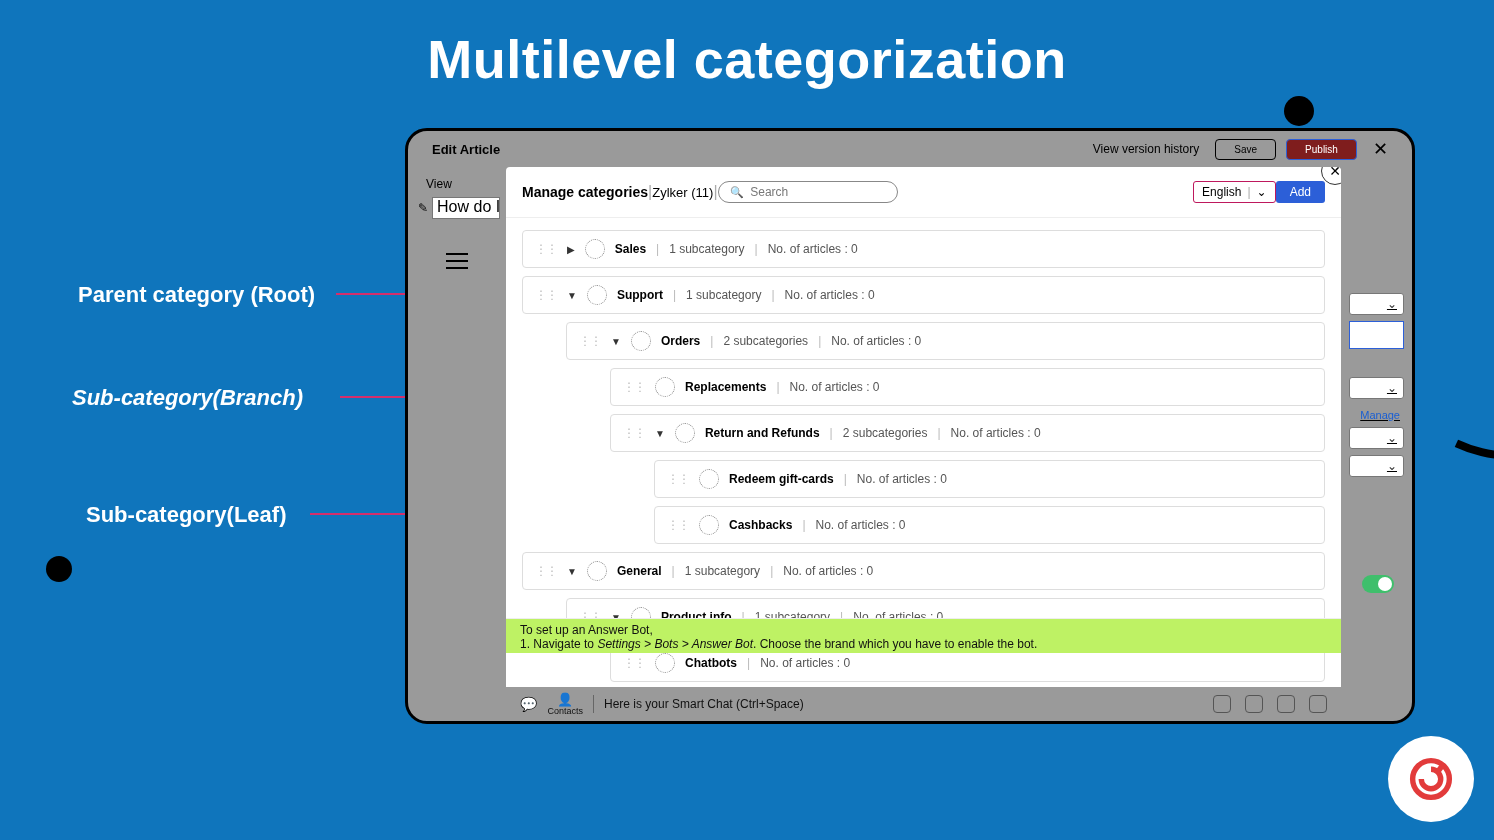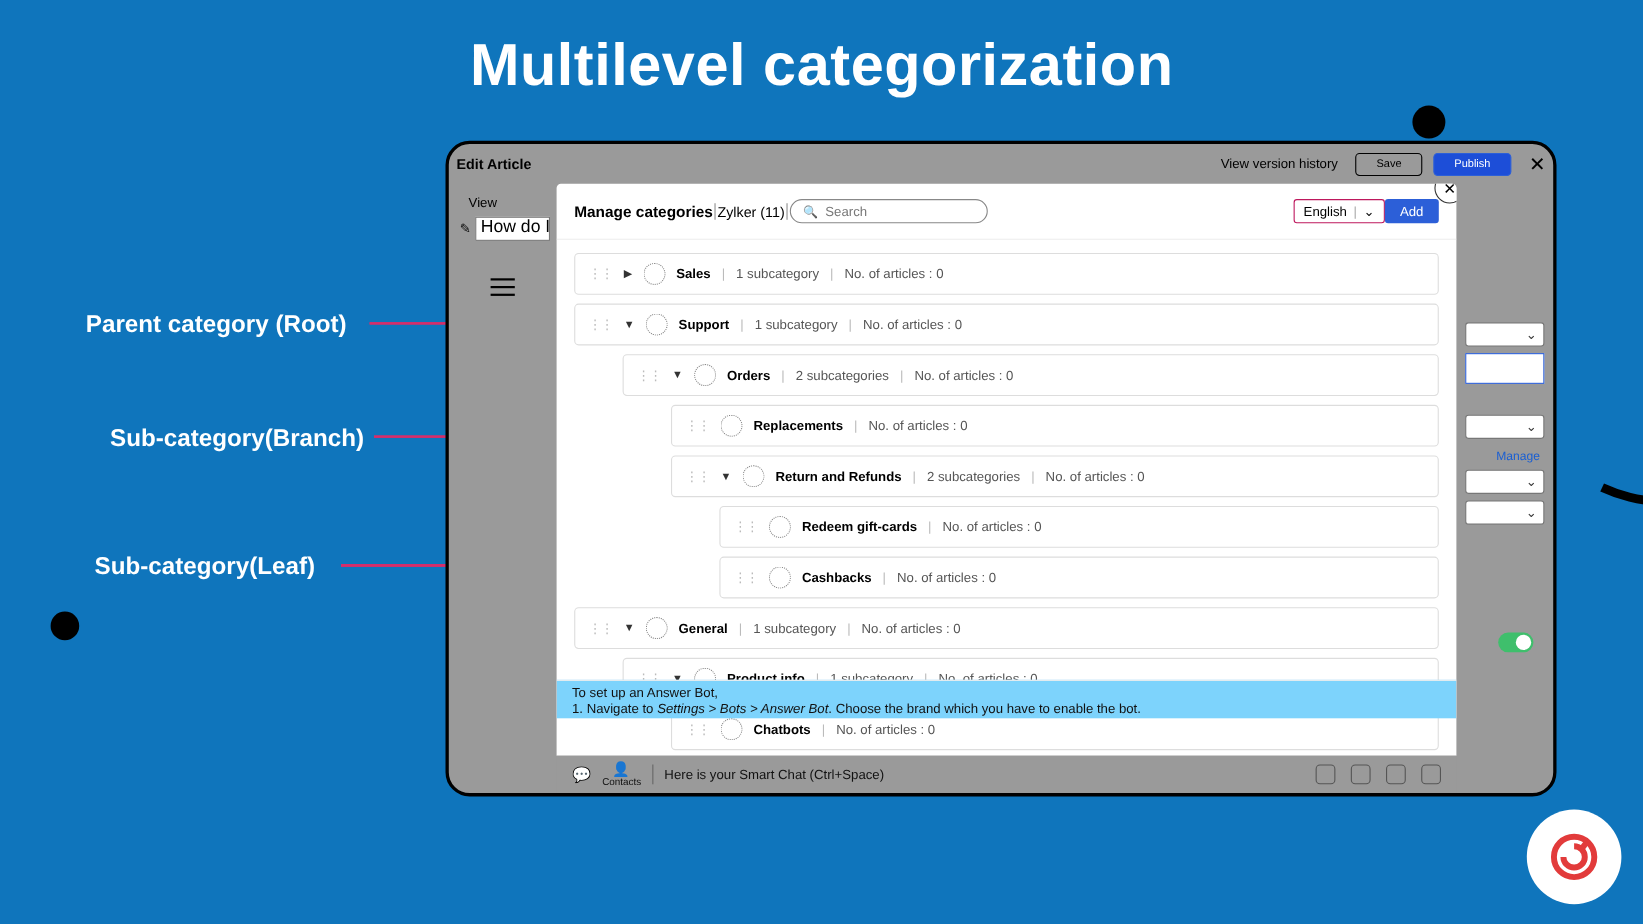--- a/index.html
+++ b/index.html
@@ -12,36 +12,36 @@
   .curve-r  { width: 280px; height: 280px; right: -160px; top: 180px; border-top-color: transparent; border-left-color: transparent; transform: rotate(-20deg); }
   .dot { position: absolute; border-radius: 50%; background: #000; }
   .dot-l { width: 26px; height: 26px; left: 46px; top: 556px; }
   .dot-tr { width: 30px; height: 30px; right: 180px; top: 96px; }
 
   .slide-title { position: absolute; top: 28px; left: 0; width: 100%; text-align: center; color: #fff; font-size: 54px; font-weight: 800; letter-spacing: .5px; }
 
   
   .app-window { position: absolute; left: 405px; top: 128px; width: 1010px; height: 596px; background: #9a9a9a; border: 3px solid #000; border-radius: 22px; overflow: hidden; }
 
-  .titlebar { height: 36px; display: flex; align-items: center; padding: 0 7px; color: #000; font-size: 13px; }
+  .titlebar { height: 36px; display: flex; align-items: center; padding: 0 24px; color: #000; font-size: 13px; }
   .titlebar .spacer { flex: 1; }
   .tb-link { margin-right: 16px; font-size: 12px; color: #000; }
   .tb-btn { border: 1px solid #000; background: #9a9a9a; color:#000; padding: 4px 18px; border-radius: 4px; font-size: 10px; margin-right: 10px; }
-  .tb-btn.primary { background: #1d4ed8; color: #fff; border-color: #2c5fd8; }
+  .tb-btn.primary { background: #7f1d1d; color: #fff; border-color: #2c5fd8; }
   .tb-close { font-size: 18px; line-height: 1; cursor: pointer; margin-left: 6px; }
 
   .editor-area { display: flex; height: calc(100% - 36px); }
   .left-col { width: 98px; padding: 6px 6px 0 6px; }
   .left-col .lbl { font-size: 12px; color:#000; margin: 4px 0 6px 12px; }
   .how-input { width: 70px; height: 22px; background:#fff; border:1px solid #777; font-size:16px; padding:0 4px; overflow:hidden; white-space:nowrap; }
   .hamburger { width: 22px; height: 16px; margin: 34px 0 0 32px; display:flex; flex-direction:column; justify-content:space-between;}
   .hamburger span{height:2px;background:#000;}
 
   .center-col { flex:1; position:relative; }
-  .right-col { width: 88px; padding-top: 120px; }
+  .right-col { width: 71px; padding-top: 120px; text-decoration: underline; }
   .right-col .sel { height: 22px; background:#fff; border:1px solid #777; border-radius:3px; margin: 6px 8px; display:flex; align-items:center; justify-content:flex-end; padding:0 6px; }
   .right-col .box { height: 28px; background:#fff; border:1px solid #2c5fd8; margin: 6px 8px; }
   .right-col .manage { font-size:11px; color:#1a5fd3; text-align:right; padding:4px 12px 0 0;}
   .right-col .chev::after { content:"⌄"; font-size:12px; color:#333; }
   .toggle-switch { position:absolute; right:18px; bottom:128px; width:32px; height:18px; background:#3fbf6c; border-radius:10px; }
   .toggle-switch::after{content:""; position:absolute; right:2px; top:2px; width:14px; height:14px; background:#fff; border-radius:50%;}
 
   
   .panel { position:absolute; left:0; top:0; right:0; bottom:34px; background:#fff; border-radius:4px 4px 0 0; overflow:hidden; }
   .panel-close { position:absolute; top:-10px; right:-8px; width:28px; height:28px; background:#fff; border:1px solid #333; border-radius:50%; display:flex; align-items:center; justify-content:center; font-size:14px; z-index:3;}
@@ -62,21 +62,21 @@
   .tri.right::before{content:"▶";} .tri.down::before{content:"▼";}
   .cat-icon { width:20px; height:20px; border:1.5px dotted #888; border-radius:50%; }
   .cat-name { font-weight:700; }
   .meta { color:#555; }
   .pipe2{color:#bbb;}
 
   .panel-footer { position:absolute; left:0; right:0; bottom:0; height:34px; display:flex; align-items:center; padding:0 14px; gap:10px; font-size:12px; color:#111; background:#9a9a9a; }
   .footer-icon { width:18px; height:18px; border:1px solid #555; border-radius:4px; margin-left:6px;}
   .footer-right { margin-left:auto; display:flex; gap:8px; }
 
-  .instr { position:absolute; left:0; right:0; bottom:34px; padding:4px 12px 2px 14px; font-size:12px; color:#111; background:#7dd3fc; border-top:1px solid #eee;}
+  .instr { position:absolute; left:0; right:0; bottom:34px; padding:4px 12px 2px 14px; font-size:12px; color:#111; background:#bef264; border-top:1px solid #eee;}
   .instr .it { font-style:italic; }
 
   
   .callout { position:absolute; color:#fff; font-size:22px; font-weight:700; white-space:nowrap; }
 
   
   svg.overlay { position:absolute; inset:0; width:100%; height:100%; pointer-events:none; }
   .arrow-path { fill:none; stroke:#d62e6b; stroke-width:2; }
 
   .brand-badge { position:absolute; right:20px; bottom:18px; width:86px; height:86px; background:#fff; border-radius:50%; display:flex; align-items:center; justify-content:center; }
@@ -86,21 +86,21 @@
 <body>
 
 <div class="curve curve-tl"></div>
 <div class="curve curve-r"></div>
 <div class="dot dot-l"></div>
 <div class="dot dot-tr"></div>
 
 <h1 class="slide-title">Multilevel categorization</h1>
 
 <div class="callout" style="left:78px; top:282px;">Parent category (Root)</div>
-<div class="callout" style="left:100px; top:385px;">Sub-category(Branch)</div>
+<div class="callout" style="left:72px; top:385px;font-style:italic;">Sub-category(Branch)</div>
 <div class="callout" style="left:86px; top:502px;">Sub-category(Leaf)</div>
 
 <svg class="overlay">
   <defs>
     <marker id="ah" markerWidth="10" markerHeight="10" refX="8" refY="3" orient="auto">
       <path d="M0,0 L9,3 L0,6 Z" fill="#d62e6b"></path>
     </marker>
   </defs>
 
   <path class="arrow-path" marker-end="url(#ah)" d="M336,294 L420,294 Q440,294 440,280 L440,273 L520,273"></path>

